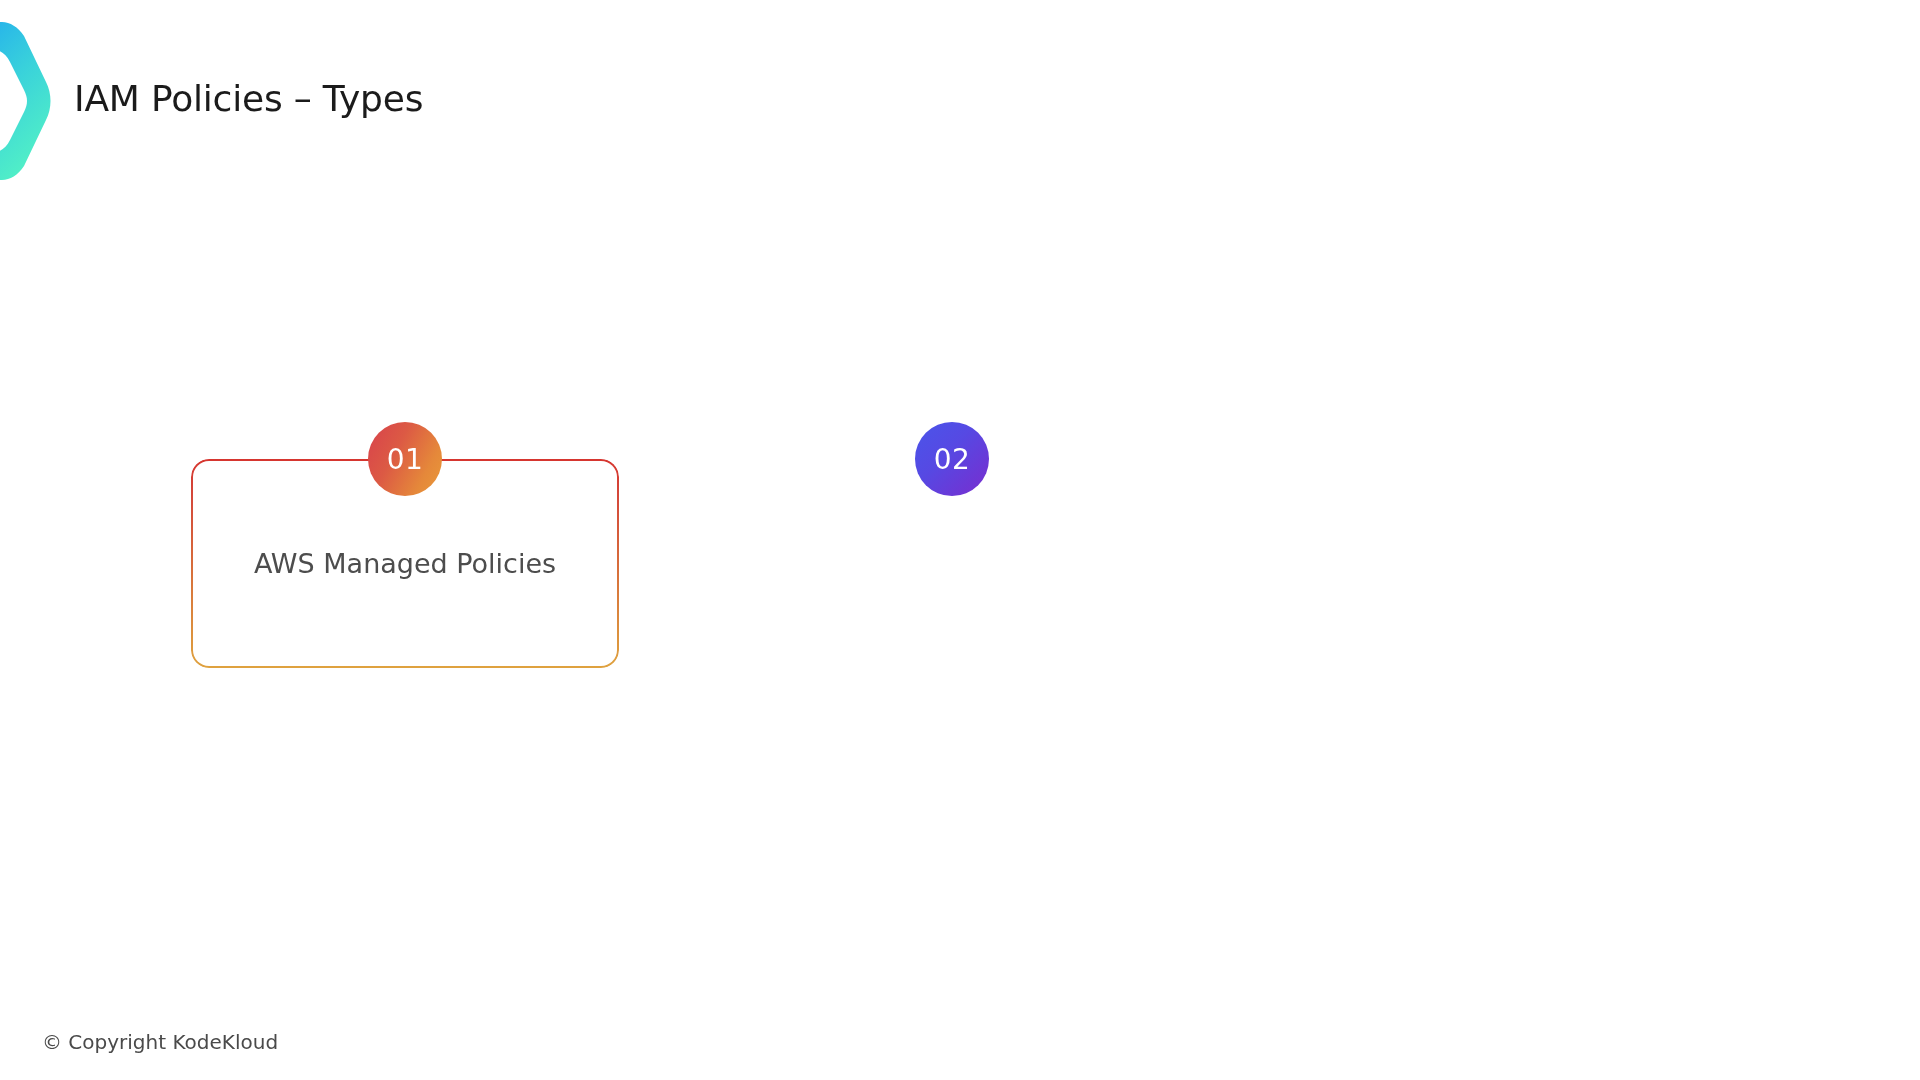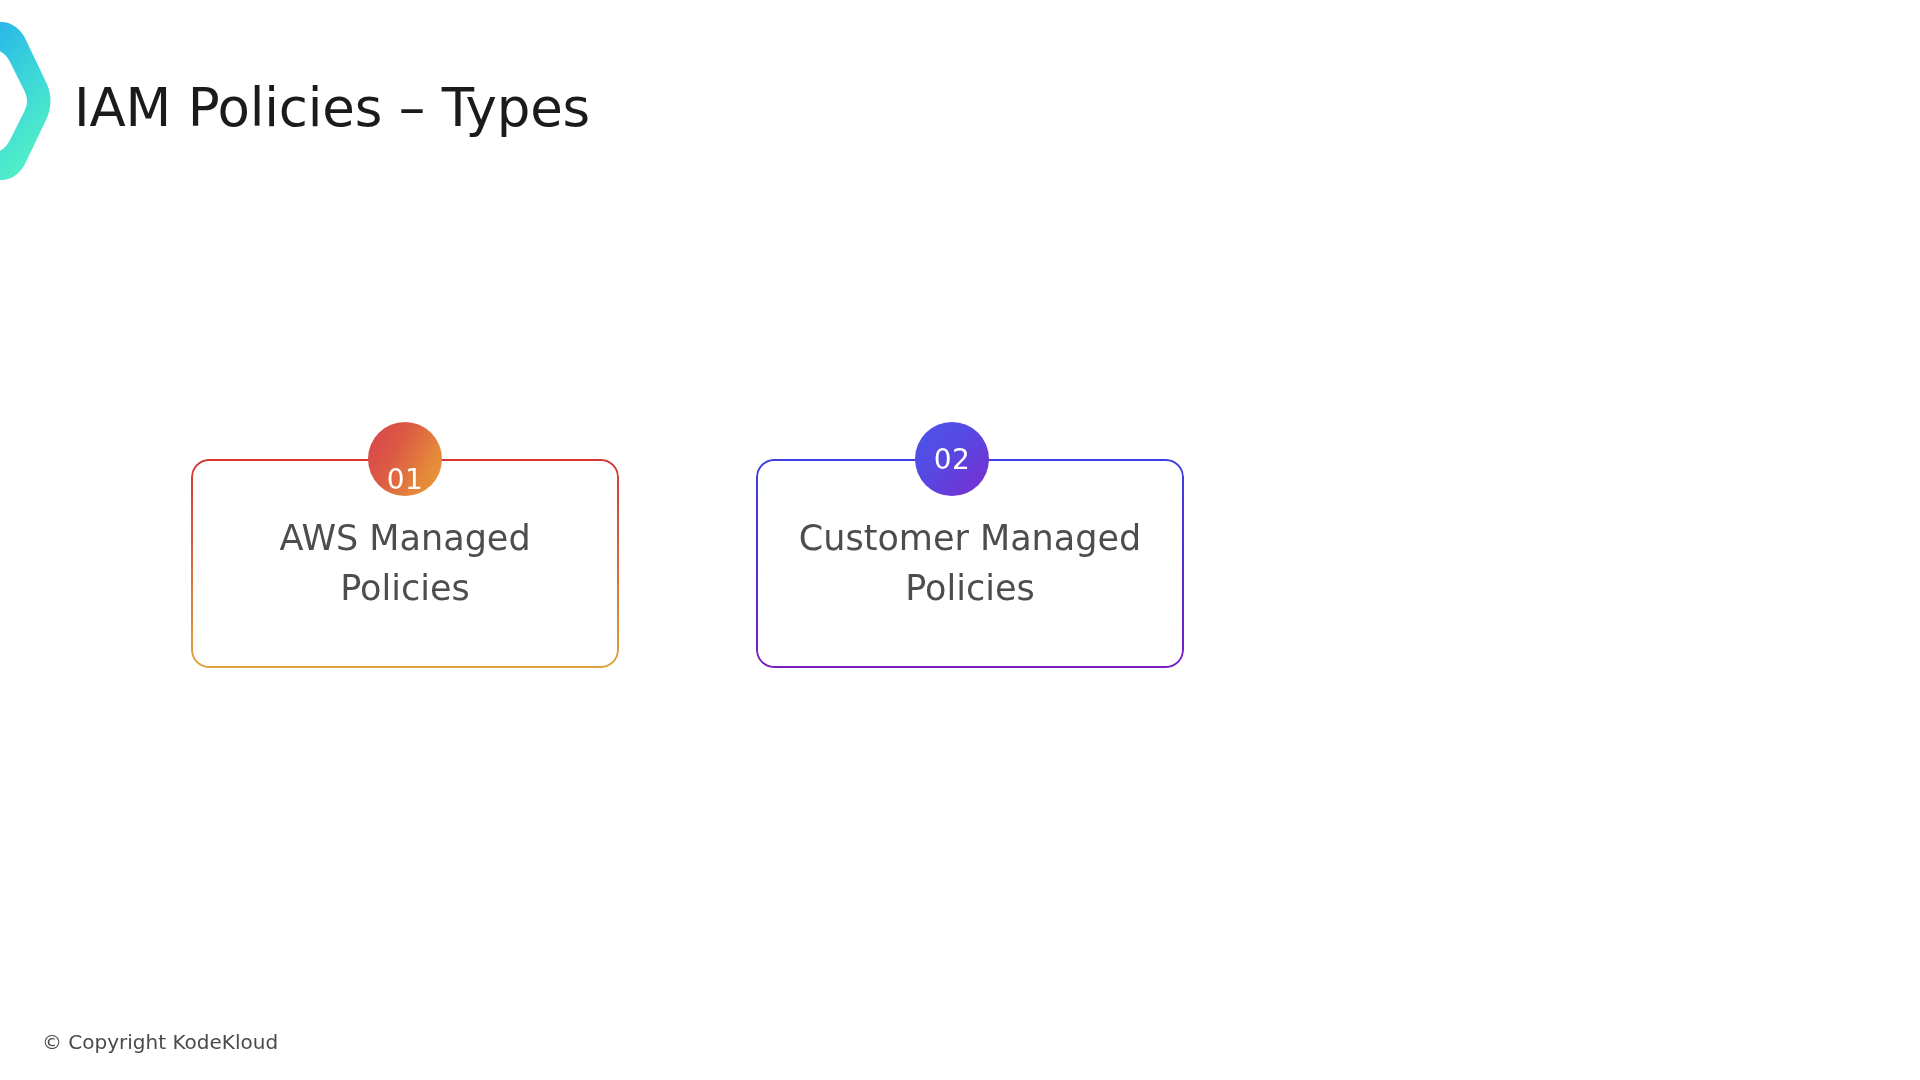--- a/index.html
+++ b/index.html
@@ -31,21 +31,21 @@
     top: 20px;
     width: 62px;
     height: 162px;
   }
 
   
   .slide-title {
     position: absolute;
     left: 74px;
     top: 79px;
-    font-size: 53px;
+    font-size: 36px;
     font-weight: 400;
     color: #1b1b1b;
     letter-spacing: -0.2px;
     white-space: nowrap;
     line-height: 1.1;
   }
 
   
   .cards-area {
     position: absolute;
@@ -92,21 +92,21 @@
     background: linear-gradient(180deg, #3f3ee0 0%, #4a34d8 35%, #6926c9 75%, #7b1fc4 100%);
   }
 
   .card-label {
     position: absolute;
     left: 26px;
     right: 26px;
     top: 50%;
     transform: translateY(-50%);
     text-align: center;
-    font-size: 35px;
+    font-size: 27px;
     font-weight: 400;
     color: #4d4d4d;
     line-height: 1.45;
   }
 
   
   .badge {
     position: absolute;
     width: 74px;
     height: 74px;
@@ -117,21 +117,20 @@
     font-size: 28px;
     font-weight: 400;
     color: #ffffff;
     letter-spacing: 0.5px;
     top: 422px;
   }
 
   #badge-1 {
     left: 368px;
     background: linear-gradient(118deg, #d8414c 0%, #dc5a44 38%, #e5883a 75%, #e99a39 100%);
-    align-items: flex-end;
   }
 
   #badge-2 {
     left: 915px;
     background: linear-gradient(135deg, #4a55ea 0%, #5649e3 42%, #6c37d6 78%, #7b2fcf 100%);
   }
 
   
   .footer-copyright {
     position: absolute;
@@ -166,23 +165,20 @@
   <div class="cards-area">
 
     <div class="card" id="card-1">
       <div class="card-label">AWS Managed Policies</div>
     </div>
 
     <div class="badge" id="badge-1">
       <span>01</span>
     </div>
 
-    <div class="card" id="card-2">
-      <div class="card-label">Customer Managed Policies</div>
-    </div>
 
     <div class="badge" id="badge-2">
       <span>02</span>
     </div>
 
   </div>
 
   <div class="footer-copyright">© Copyright KodeKloud</div>
 
 </div>

